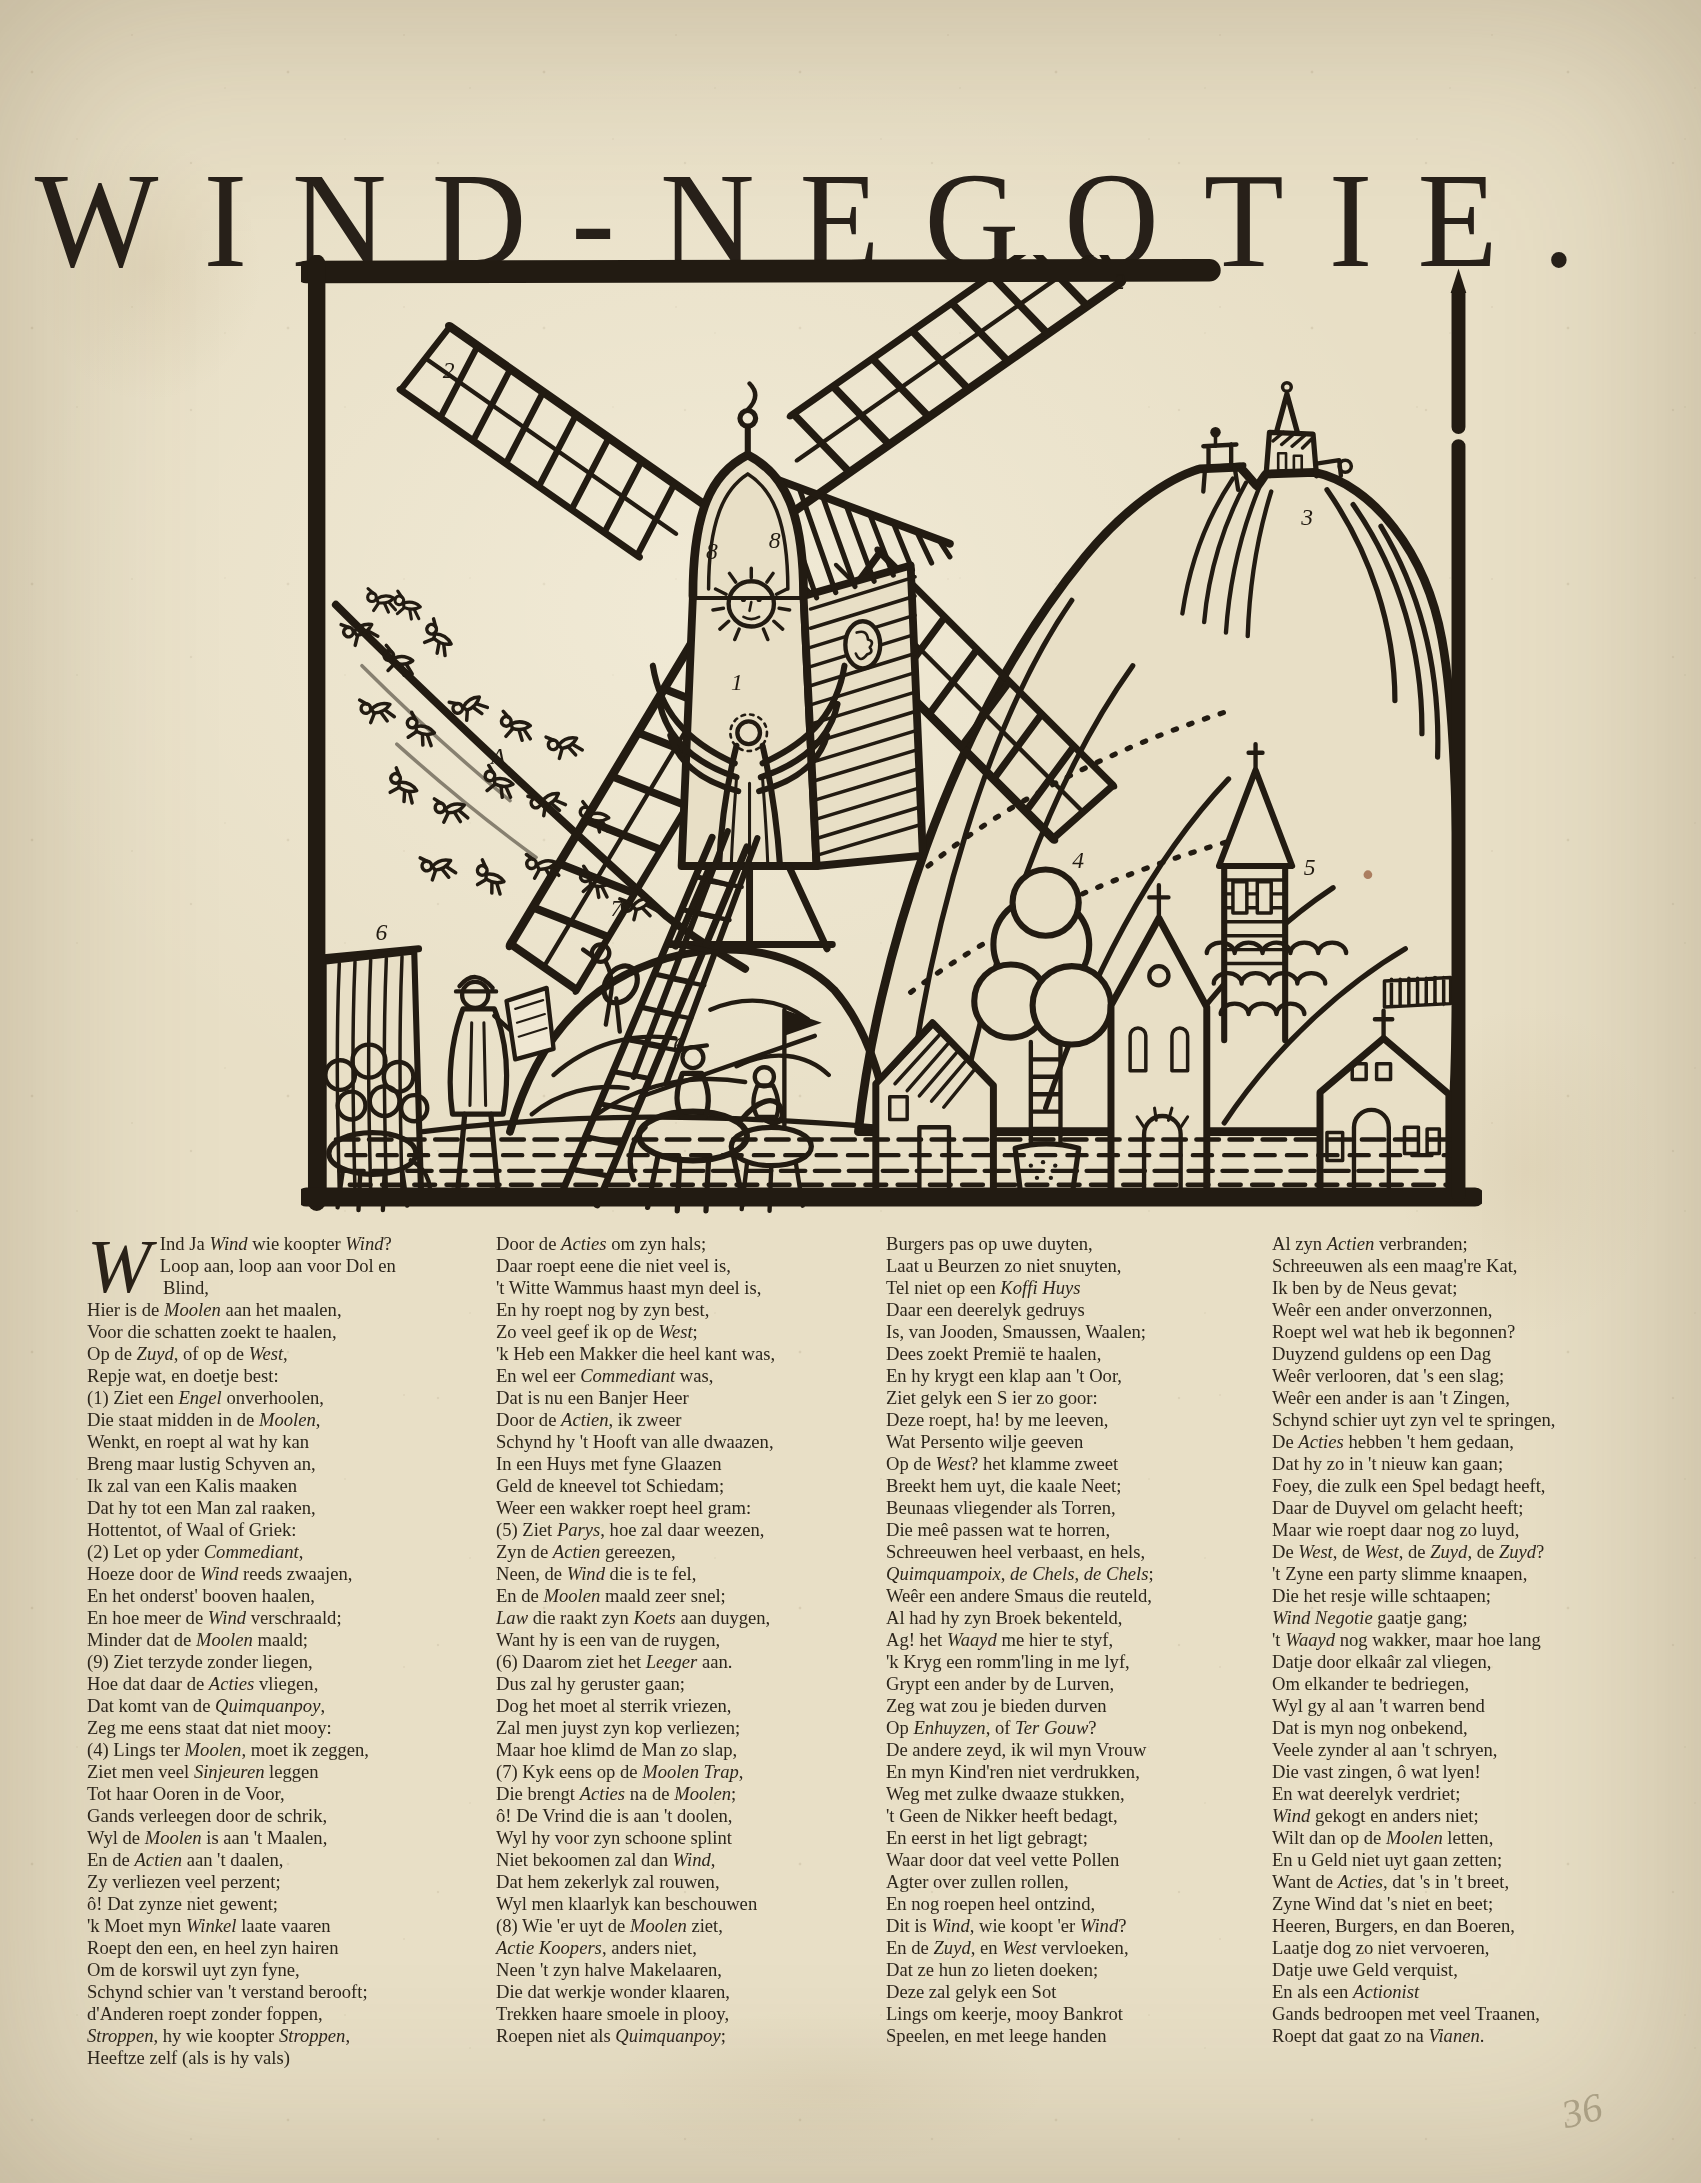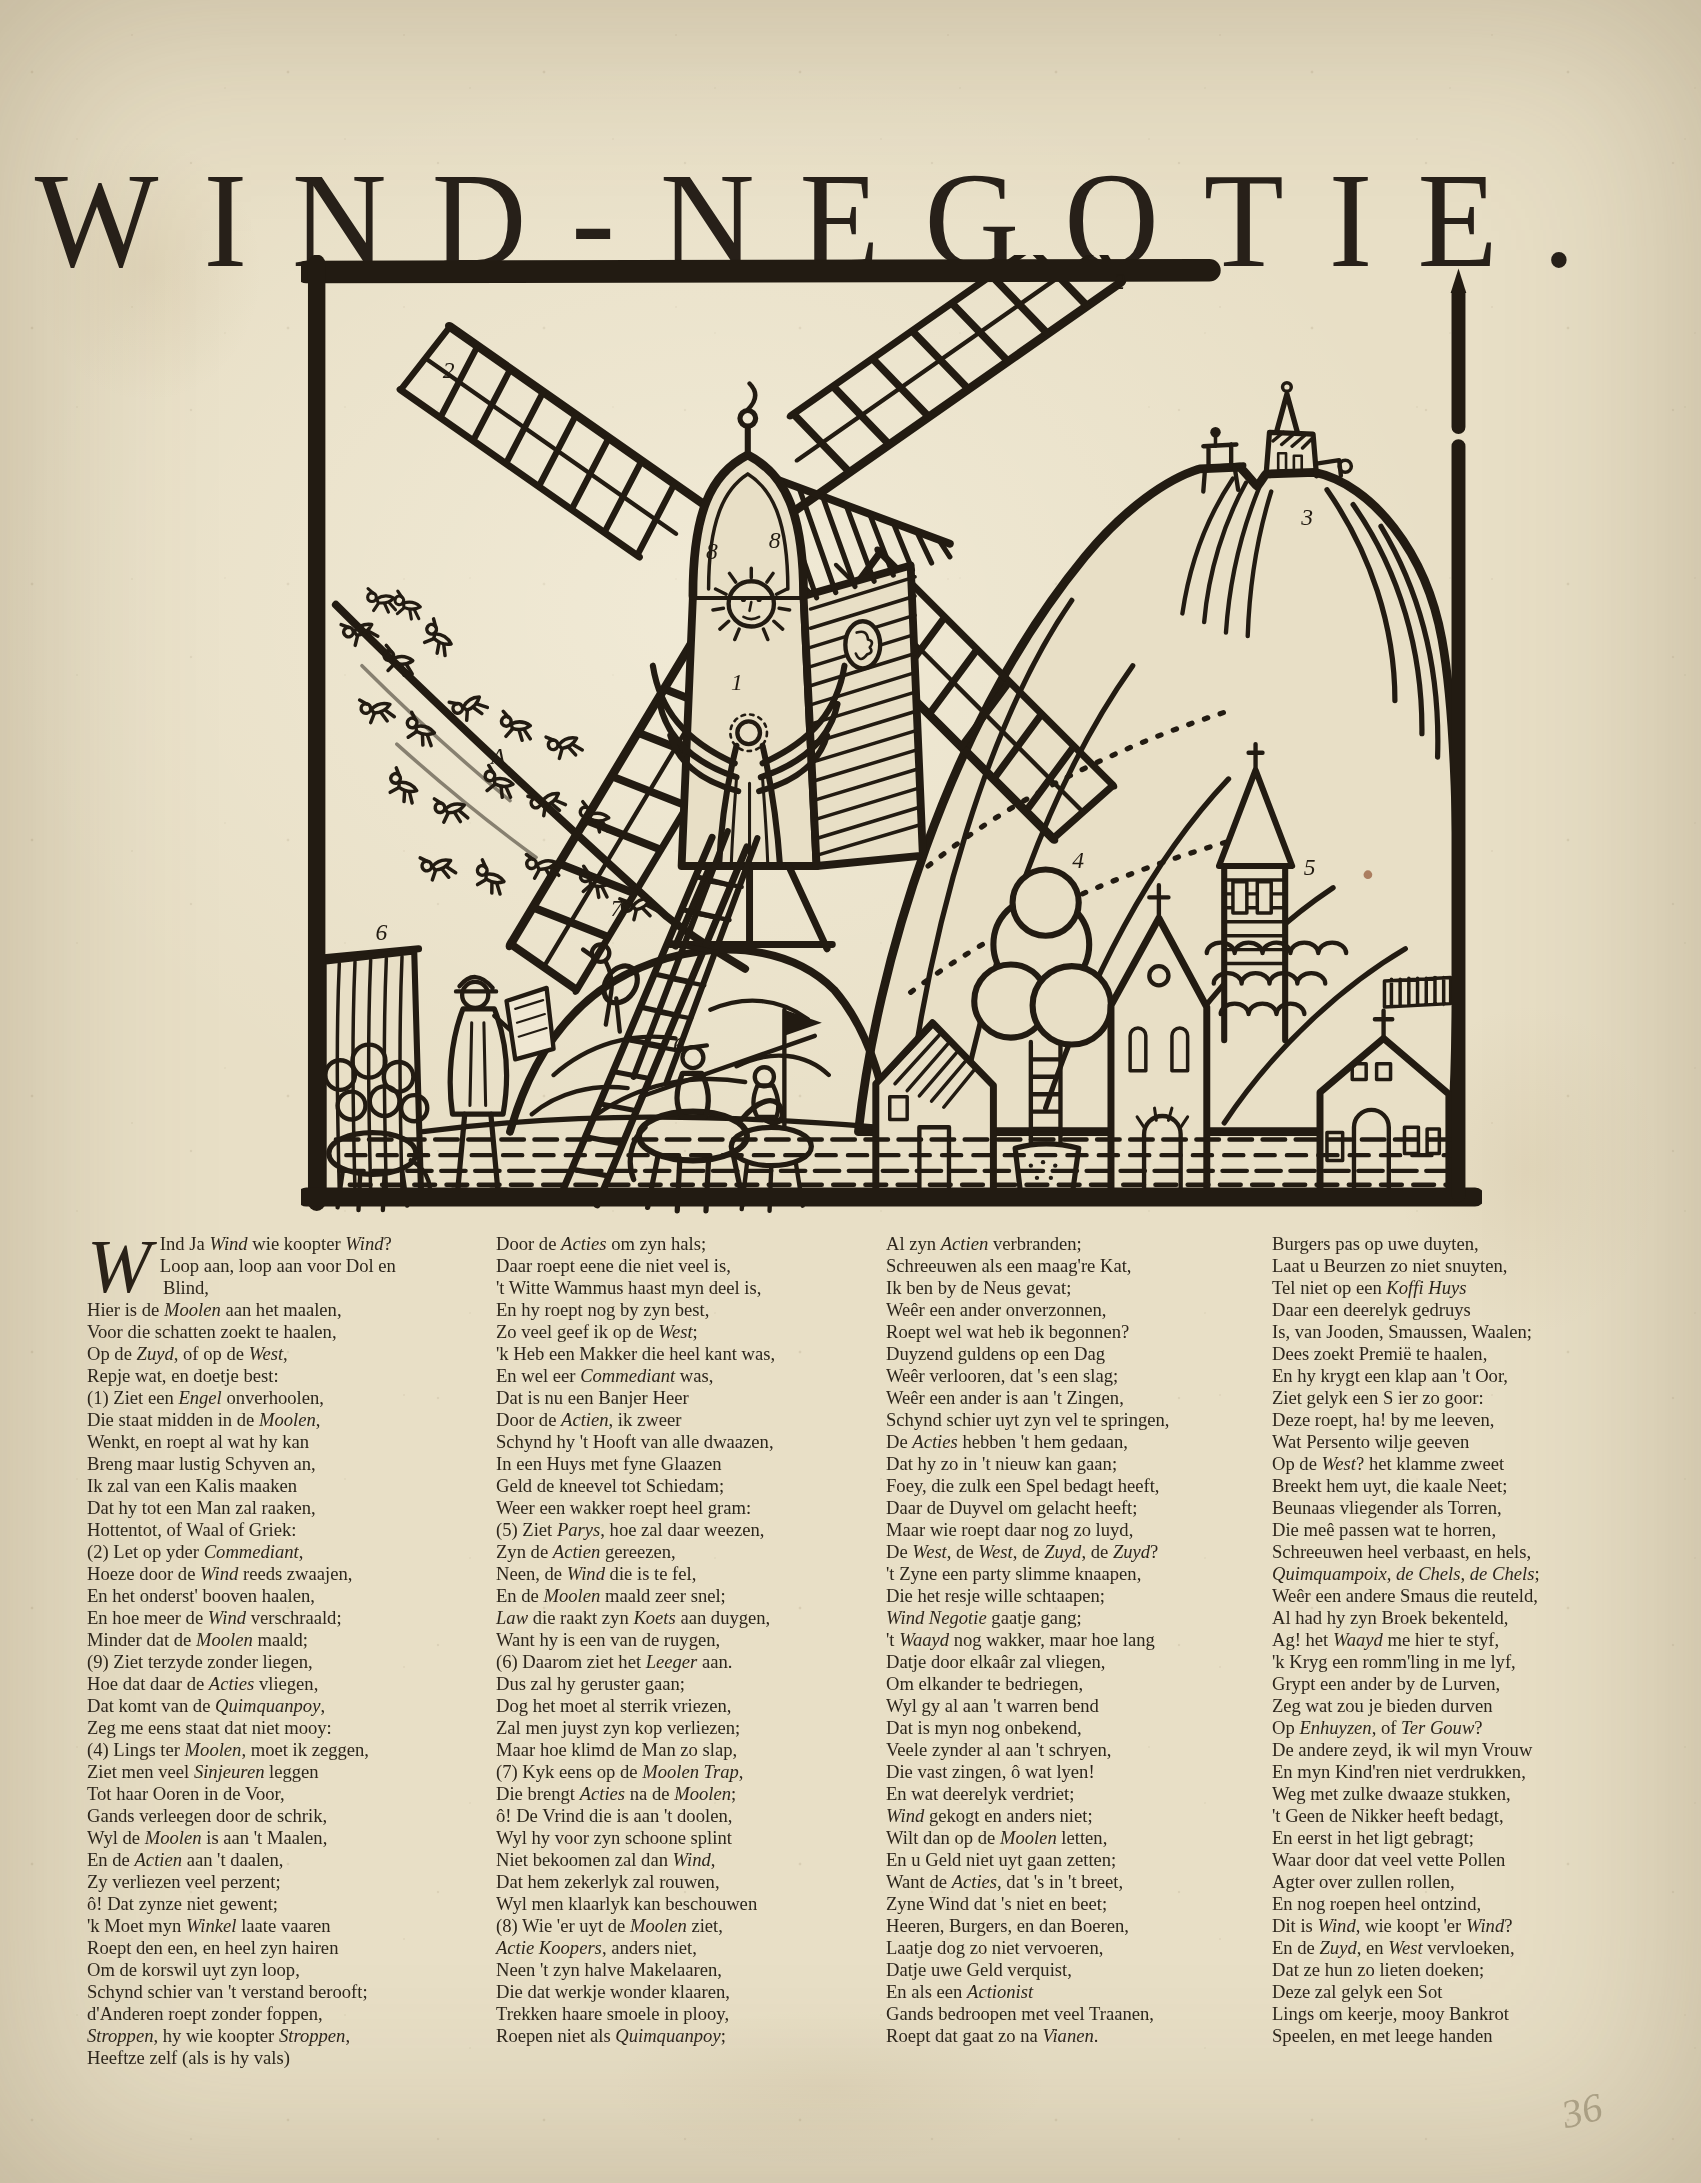--- a/index.html
+++ b/index.html
@@ -361,21 +361,21 @@
         <div class="vline">(4) Lings ter <i>Moolen</i>, moet ik zeggen,</div>
         <div class="vline">Ziet men veel <i>Sinjeuren</i> leggen</div>
         <div class="vline">Tot haar Ooren in de Voor,</div>
         <div class="vline">Gands verleegen door de schrik,</div>
         <div class="vline">Wyl de <i>Moolen</i> is aan 't Maalen,</div>
         <div class="vline">En de <i>Actien</i> aan 't daalen,</div>
         <div class="vline">Zy verliezen veel perzent;</div>
         <div class="vline">ô! Dat zynze niet gewent;</div>
         <div class="vline">'k Moet myn <i>Winkel</i> laate vaaren</div>
         <div class="vline">Roept den een, en heel zyn hairen</div>
-        <div class="vline">Om de korswil uyt zyn loop,</div>
+        <div class="vline">Om de korswil uyt zyn fyne,</div>
         <div class="vline">Schynd schier van 't verstand berooft;</div>
         <div class="vline">d'Anderen roept zonder foppen,</div>
         <div class="vline"><i>Stroppen</i>, hy wie koopter <i>Stroppen</i>,</div>
         <div class="vline">Heeftze zelf (als is hy vals)</div>
       </div>
   </div>
   <div class="verse-col">
       <div class="lines">
         <div class="vline">Door de <i>Acties</i> om zyn hals;</div>
         <div class="vline">Daar roept eene die niet veel is,</div>
@@ -411,20 +411,61 @@
         <div class="vline">(8) Wie 'er uyt de <i>Moolen</i> ziet,</div>
         <div class="vline"><i>Actie Koopers</i>, anders niet,</div>
         <div class="vline">Neen 't zyn halve Makelaaren,</div>
         <div class="vline">Die dat werkje wonder klaaren,</div>
         <div class="vline">Trekken haare smoele in plooy,</div>
         <div class="vline">Roepen niet als <i>Quimquanpoy</i>;</div>
       </div>
     </div>
   <div class="verse-col">
       <div class="lines">
+        <div class="vline">Burgers pas op uwe duyten,</div>
+        <div class="vline">Laat u Beurzen zo niet snuyten,</div>
+        <div class="vline">Tel niet op een <i>Koffi Huys</i></div>
+        <div class="vline">Daar een deerelyk gedruys</div>
+        <div class="vline">Is, van Jooden, Smaussen, Waalen;</div>
+        <div class="vline">Dees zoekt Premië te haalen,</div>
+        <div class="vline">En hy krygt een klap aan 't Oor,</div>
+        <div class="vline">Ziet gelyk een S ier zo goor:</div>
+        <div class="vline">Deze roept, ha! by me leeven,</div>
+        <div class="vline">Wat Persento wilje geeven</div>
+        <div class="vline">Op de <i>West</i>? het klamme zweet</div>
+        <div class="vline">Breekt hem uyt, die kaale Neet;</div>
+        <div class="vline">Beunaas vliegender als Torren,</div>
+        <div class="vline">Die meê passen wat te horren,</div>
+        <div class="vline">Schreeuwen heel verbaast, en hels,</div>
+        <div class="vline"><i>Quimquampoix</i>, <i>de Chels</i>, <i>de Chels</i>;</div>
+        <div class="vline">Weêr een andere Smaus die reuteld,</div>
+        <div class="vline">Al had hy zyn Broek bekenteld,</div>
+        <div class="vline">Ag! het <i>Waayd</i> me hier te styf,</div>
+        <div class="vline">'k Kryg een romm'ling in me lyf,</div>
+        <div class="vline">Grypt een ander by de Lurven,</div>
+        <div class="vline">Zeg wat zou je bieden durven</div>
+        <div class="vline">Op <i>Enhuyzen</i>, of <i>Ter Gouw</i>?</div>
+        <div class="vline">De andere zeyd, ik wil myn Vrouw</div>
+        <div class="vline">En myn Kind'ren niet verdrukken,</div>
+        <div class="vline">Weg met zulke dwaaze stukken,</div>
+        <div class="vline">'t Geen de Nikker heeft bedagt,</div>
+        <div class="vline">En eerst in het ligt gebragt;</div>
+        <div class="vline">Waar door dat veel vette Pollen</div>
+        <div class="vline">Agter over zullen rollen,</div>
+        <div class="vline">En nog roepen heel ontzind,</div>
+        <div class="vline">Dit is <i>Wind</i>, wie koopt 'er <i>Wind</i>?</div>
+        <div class="vline">En de <i>Zuyd</i>, en <i>West</i> vervloeken,</div>
+        <div class="vline">Dat ze hun zo lieten doeken;</div>
+        <div class="vline">Deze zal gelyk een Sot</div>
+        <div class="vline">Lings om keerje, mooy Bankrot</div>
+        <div class="vline">Speelen, en met leege handen</div>
+      </div>
+    </div>
+  <div class="verse-col">
+      <div class="lines">
         <div class="vline">Al zyn <i>Actien</i> verbranden;</div>
         <div class="vline">Schreeuwen als een maag're Kat,</div>
         <div class="vline">Ik ben by de Neus gevat;</div>
         <div class="vline">Weêr een ander onverzonnen,</div>
         <div class="vline">Roept wel wat heb ik begonnen?</div>
         <div class="vline">Duyzend guldens op een Dag</div>
         <div class="vline">Weêr verlooren, dat 's een slag;</div>
         <div class="vline">Weêr een ander is aan 't Zingen,</div>
         <div class="vline">Schynd schier uyt zyn vel te springen,</div>
         <div class="vline">De <i>Acties</i> hebben 't hem gedaan,</div>
@@ -450,57 +491,16 @@
         <div class="vline">Want de <i>Acties</i>, dat 's in 't breet,</div>
         <div class="vline">Zyne Wind dat 's niet en beet;</div>
         <div class="vline">Heeren, Burgers, en dan Boeren,</div>
         <div class="vline">Laatje dog zo niet vervoeren,</div>
         <div class="vline">Datje uwe Geld verquist,</div>
         <div class="vline">En als een <i>Actionist</i></div>
         <div class="vline">Gands bedroopen met veel Traanen,</div>
         <div class="vline">Roept dat gaat zo na <i>Vianen</i>.</div>
       </div>
     </div>
-  <div class="verse-col">
-      <div class="lines">
-        <div class="vline">Burgers pas op uwe duyten,</div>
-        <div class="vline">Laat u Beurzen zo niet snuyten,</div>
-        <div class="vline">Tel niet op een <i>Koffi Huys</i></div>
-        <div class="vline">Daar een deerelyk gedruys</div>
-        <div class="vline">Is, van Jooden, Smaussen, Waalen;</div>
-        <div class="vline">Dees zoekt Premië te haalen,</div>
-        <div class="vline">En hy krygt een klap aan 't Oor,</div>
-        <div class="vline">Ziet gelyk een S ier zo goor:</div>
-        <div class="vline">Deze roept, ha! by me leeven,</div>
-        <div class="vline">Wat Persento wilje geeven</div>
-        <div class="vline">Op de <i>West</i>? het klamme zweet</div>
-        <div class="vline">Breekt hem uyt, die kaale Neet;</div>
-        <div class="vline">Beunaas vliegender als Torren,</div>
-        <div class="vline">Die meê passen wat te horren,</div>
-        <div class="vline">Schreeuwen heel verbaast, en hels,</div>
-        <div class="vline"><i>Quimquampoix</i>, <i>de Chels</i>, <i>de Chels</i>;</div>
-        <div class="vline">Weêr een andere Smaus die reuteld,</div>
-        <div class="vline">Al had hy zyn Broek bekenteld,</div>
-        <div class="vline">Ag! het <i>Waayd</i> me hier te styf,</div>
-        <div class="vline">'k Kryg een romm'ling in me lyf,</div>
-        <div class="vline">Grypt een ander by de Lurven,</div>
-        <div class="vline">Zeg wat zou je bieden durven</div>
-        <div class="vline">Op <i>Enhuyzen</i>, of <i>Ter Gouw</i>?</div>
-        <div class="vline">De andere zeyd, ik wil myn Vrouw</div>
-        <div class="vline">En myn Kind'ren niet verdrukken,</div>
-        <div class="vline">Weg met zulke dwaaze stukken,</div>
-        <div class="vline">'t Geen de Nikker heeft bedagt,</div>
-        <div class="vline">En eerst in het ligt gebragt;</div>
-        <div class="vline">Waar door dat veel vette Pollen</div>
-        <div class="vline">Agter over zullen rollen,</div>
-        <div class="vline">En nog roepen heel ontzind,</div>
-        <div class="vline">Dit is <i>Wind</i>, wie koopt 'er <i>Wind</i>?</div>
-        <div class="vline">En de <i>Zuyd</i>, en <i>West</i> vervloeken,</div>
-        <div class="vline">Dat ze hun zo lieten doeken;</div>
-        <div class="vline">Deze zal gelyk een Sot</div>
-        <div class="vline">Lings om keerje, mooy Bankrot</div>
-        <div class="vline">Speelen, en met leege handen</div>
-      </div>
-    </div>
 </div>
 
 <div class="handwritten-note">36</div>
 
 
 </body></html>

